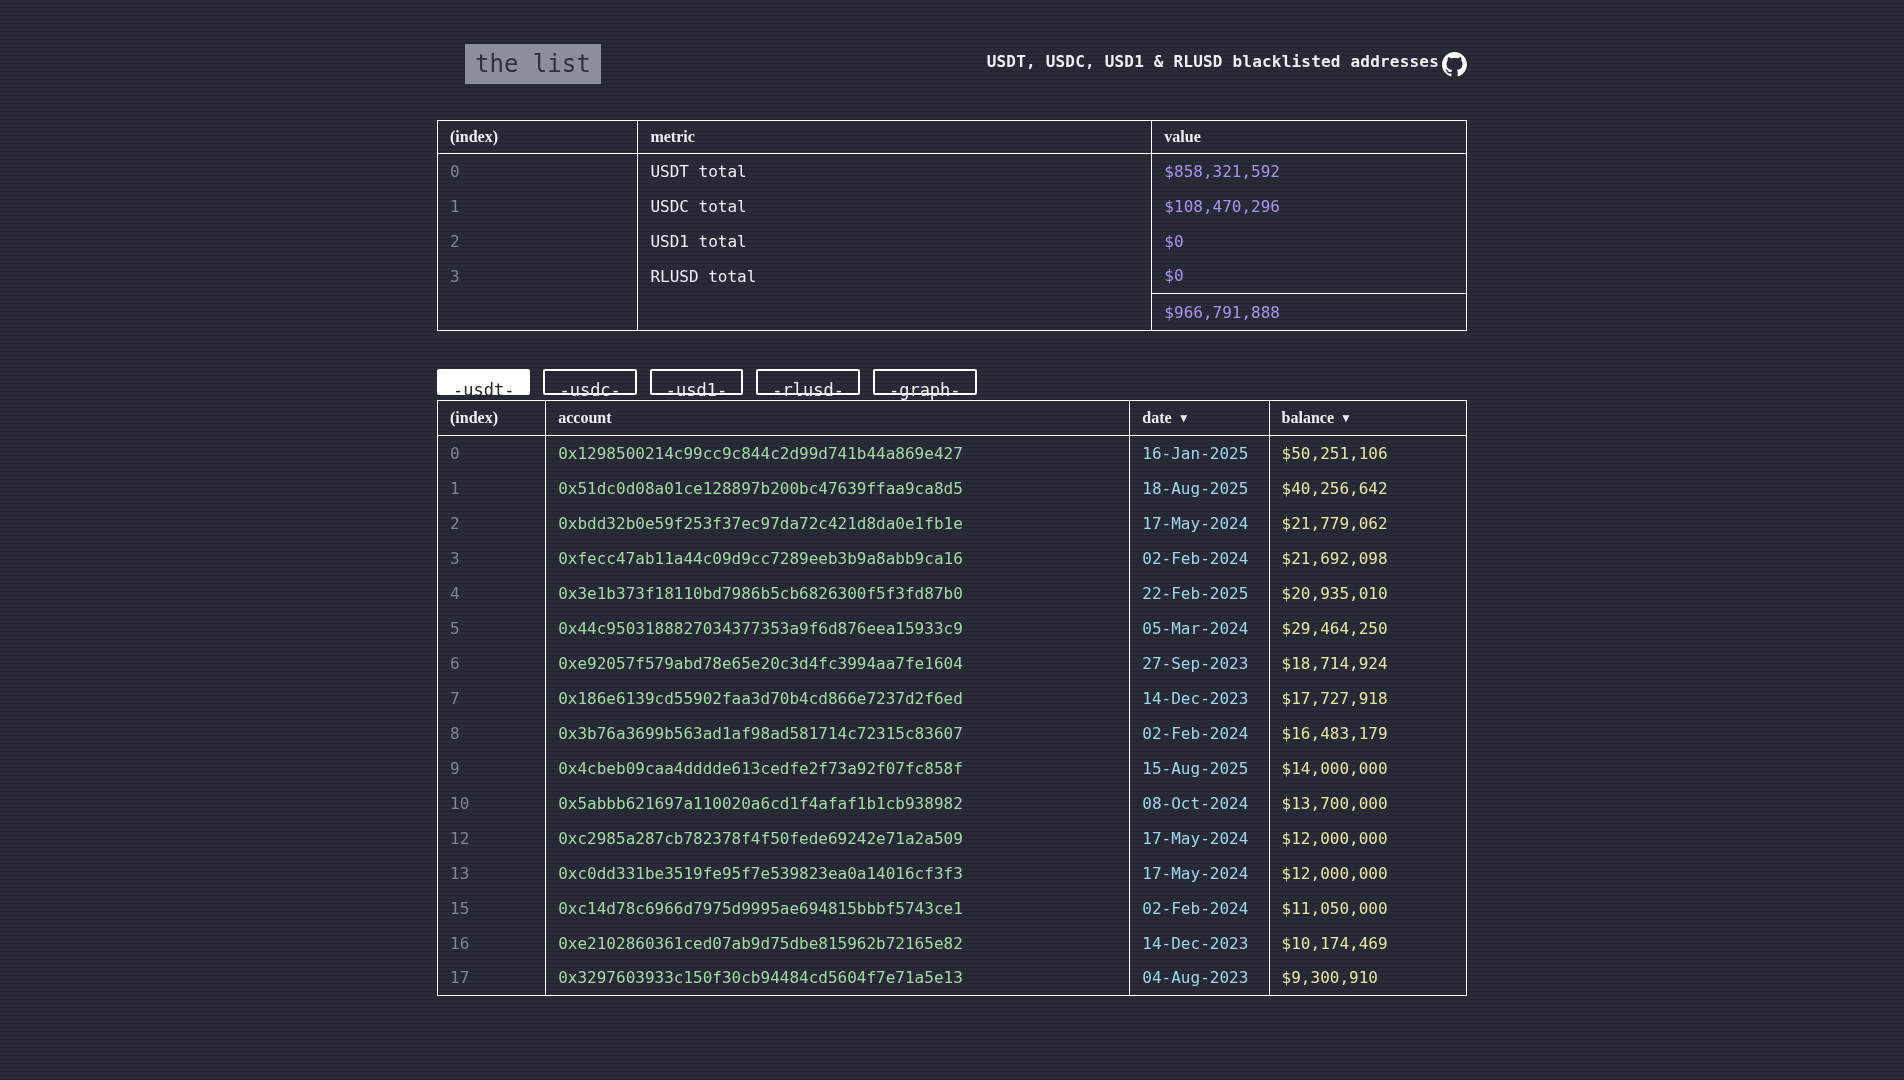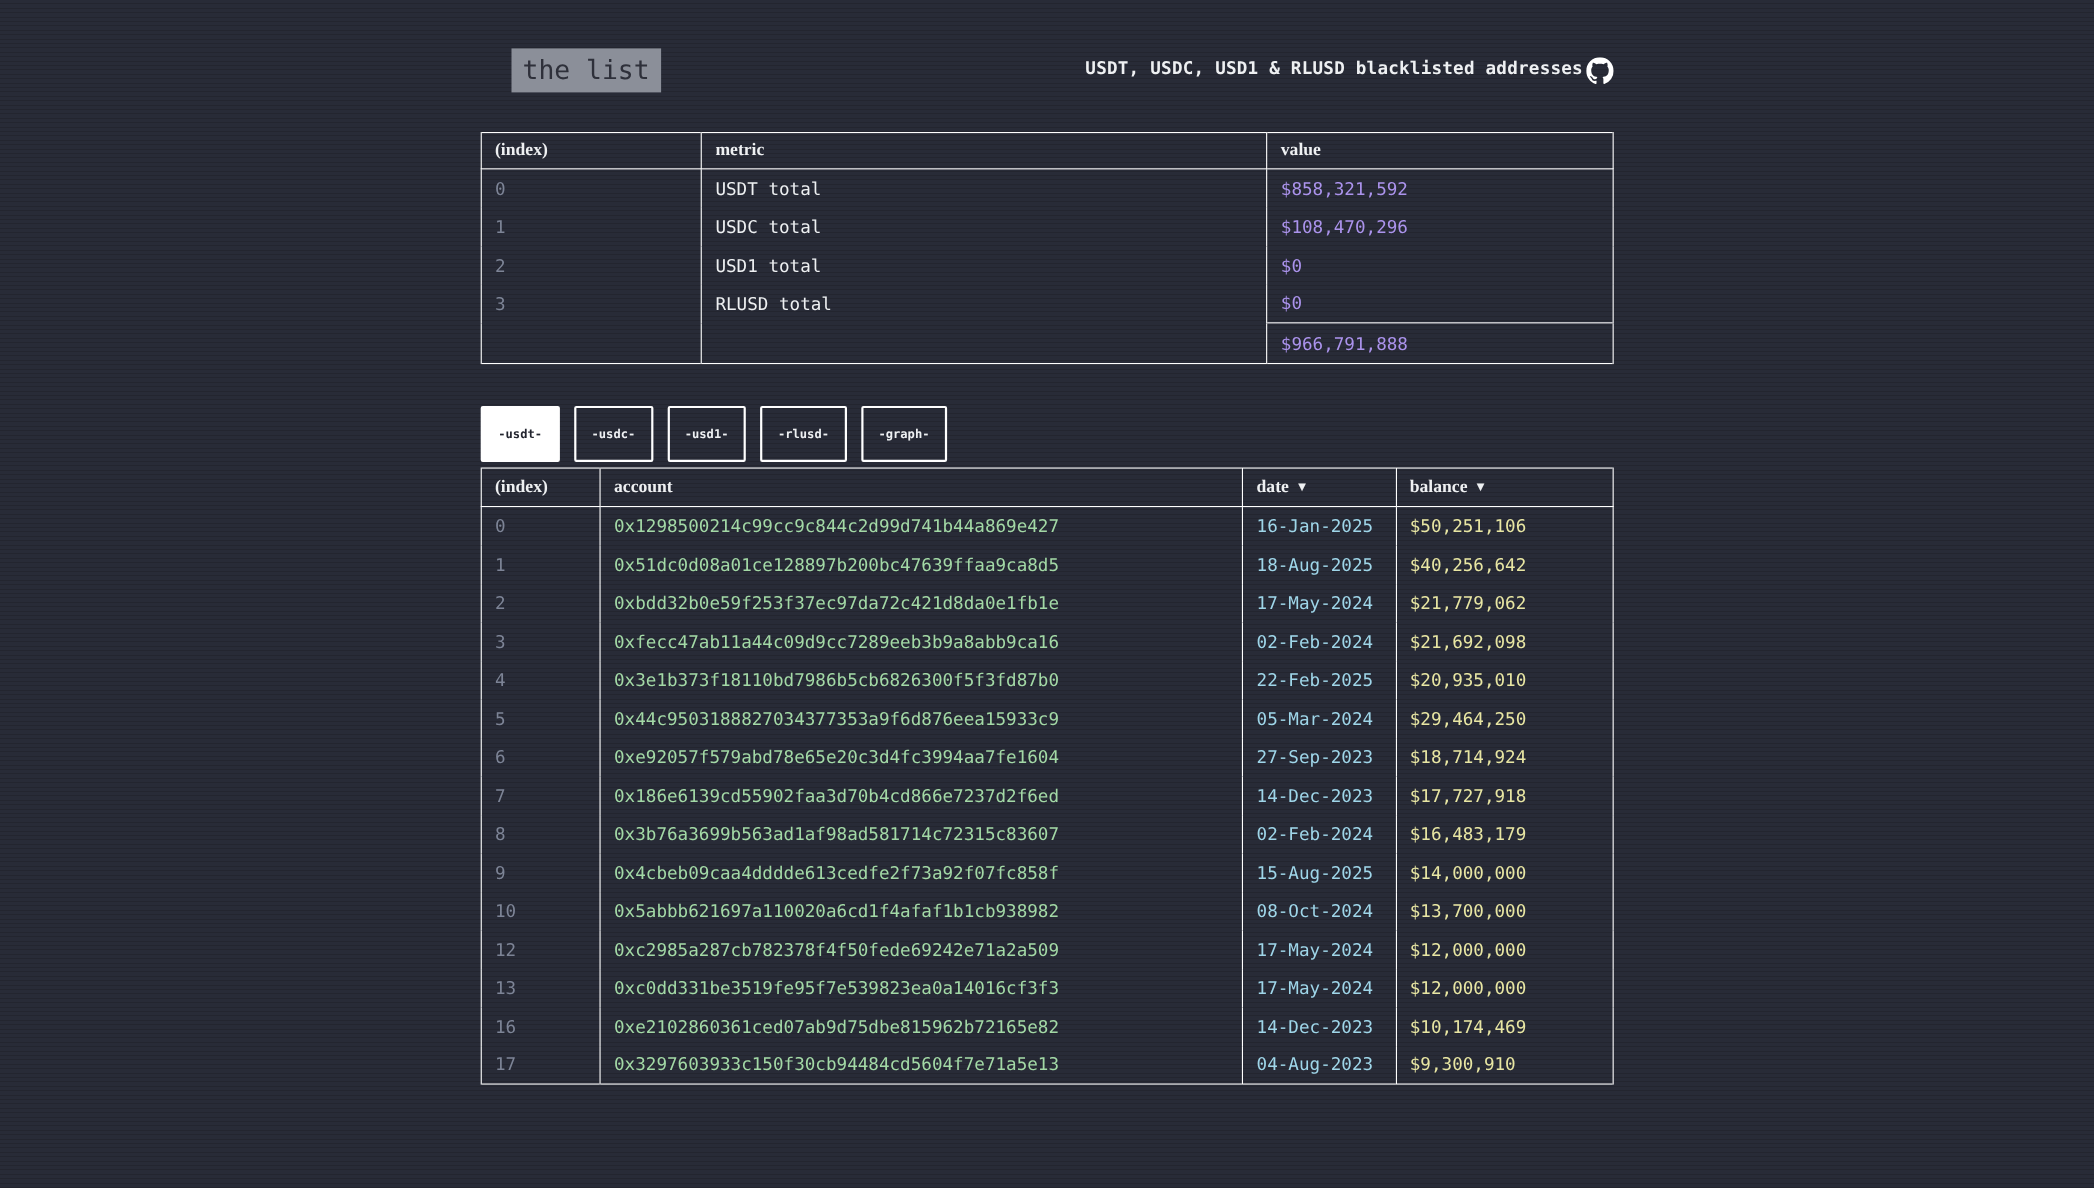--- a/index.html
+++ b/index.html
@@ -62,21 +62,21 @@
   .summary-table{margin-top:36px;}
   .summary-table .col-index{width:200px;}
   .summary-table .col-metric{width:513px;margin-top:24px;}
   .summary-table .col-value{width:314px;}
   .summary-table tfoot td{height:37px;}
   .summary-table tfoot .total-cell{border-top:1.5px solid var(--border);}
 
   
   .tabs{margin-top:38px;display:flex;gap:13px;}
   .tab{
-    height:51px;padding:0 14px;font-family:inherit;font-size:11px;font-weight:bold;
+    height:26px;padding:0 14px;font-family:inherit;font-size:17px;font-weight:normal;
     background:transparent;color:var(--text);
     border:2px solid var(--border);border-radius:2px;cursor:pointer;line-height:38px;
   }
   .tab.active{background:var(--tab-active-bg);color:var(--tab-active-text);}
 
   
   .address-table{margin-top:5px;}
   .address-table .col-index{width:108px;}
   .address-table .col-account{width:583px;}
   .address-table .col-date{width:139px;}
@@ -227,20 +227,26 @@
           <td class="date">17-May-2024</td>
           <td class="bal">$12,000,000</td>
         </tr>
         <tr>
           <td class="idx">13</td>
           <td class="acct">0xc0dd331be3519fe95f7e539823ea0a14016cf3f3</td>
           <td class="date">17-May-2024</td>
           <td class="bal">$12,000,000</td>
         </tr>
         <tr>
+          <td class="idx">15</td>
+          <td class="acct">0xc14d78c6966d7975d9995ae694815bbbf5743ce1</td>
+          <td class="date">02-Feb-2024</td>
+          <td class="bal">$11,050,000</td>
+        </tr>
+        <tr>
           <td class="idx">16</td>
           <td class="acct">0xe2102860361ced07ab9d75dbe815962b72165e82</td>
           <td class="date">14-Dec-2023</td>
           <td class="bal">$10,174,469</td>
         </tr>
         <tr>
           <td class="idx">17</td>
           <td class="acct">0x3297603933c150f30cb94484cd5604f7e71a5e13</td>
           <td class="date">04-Aug-2023</td>
           <td class="bal">$9,300,910</td>

